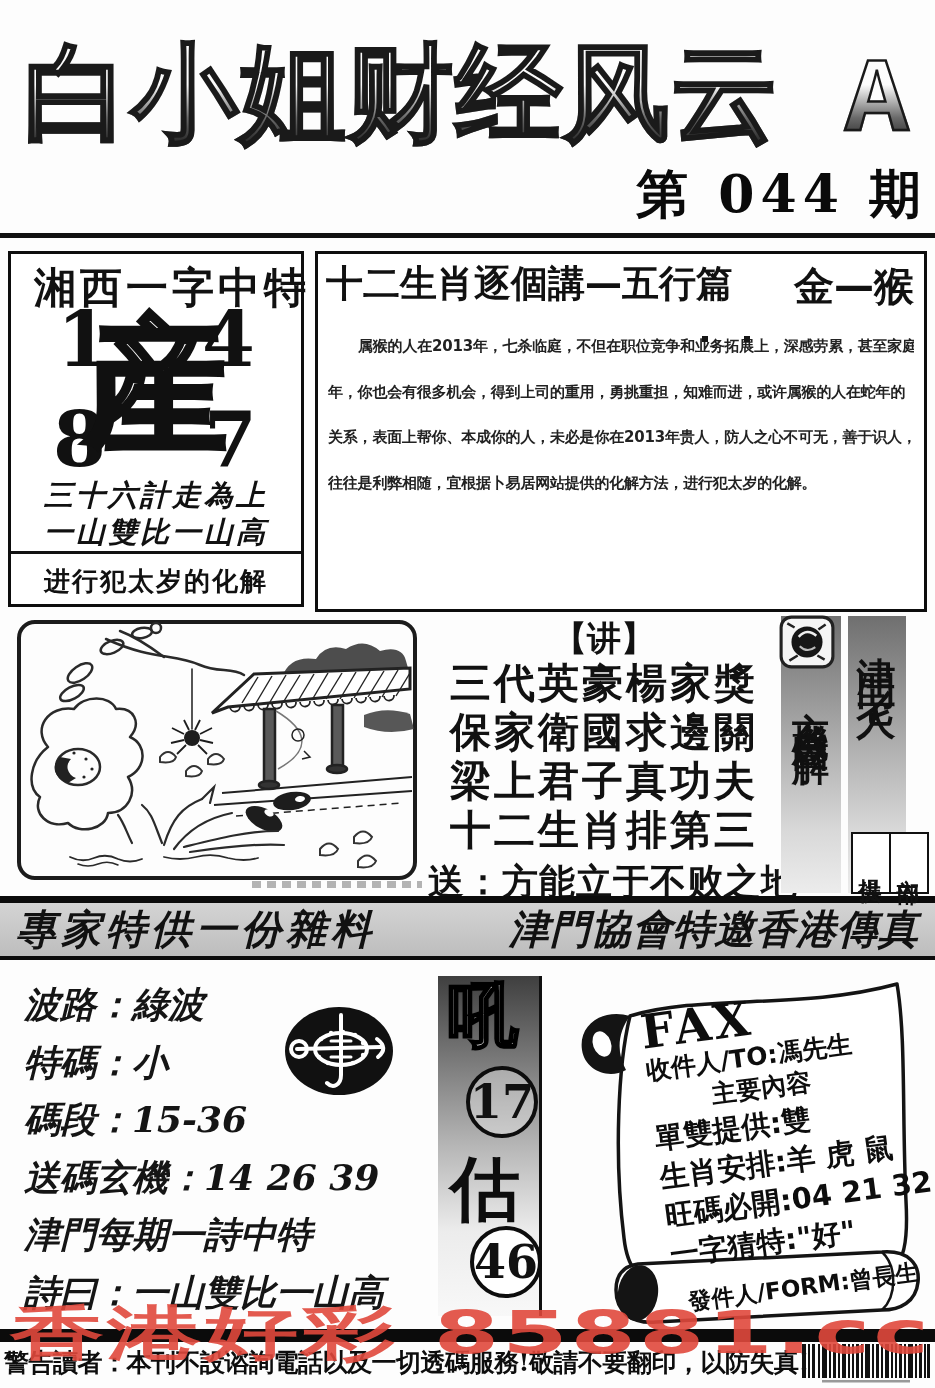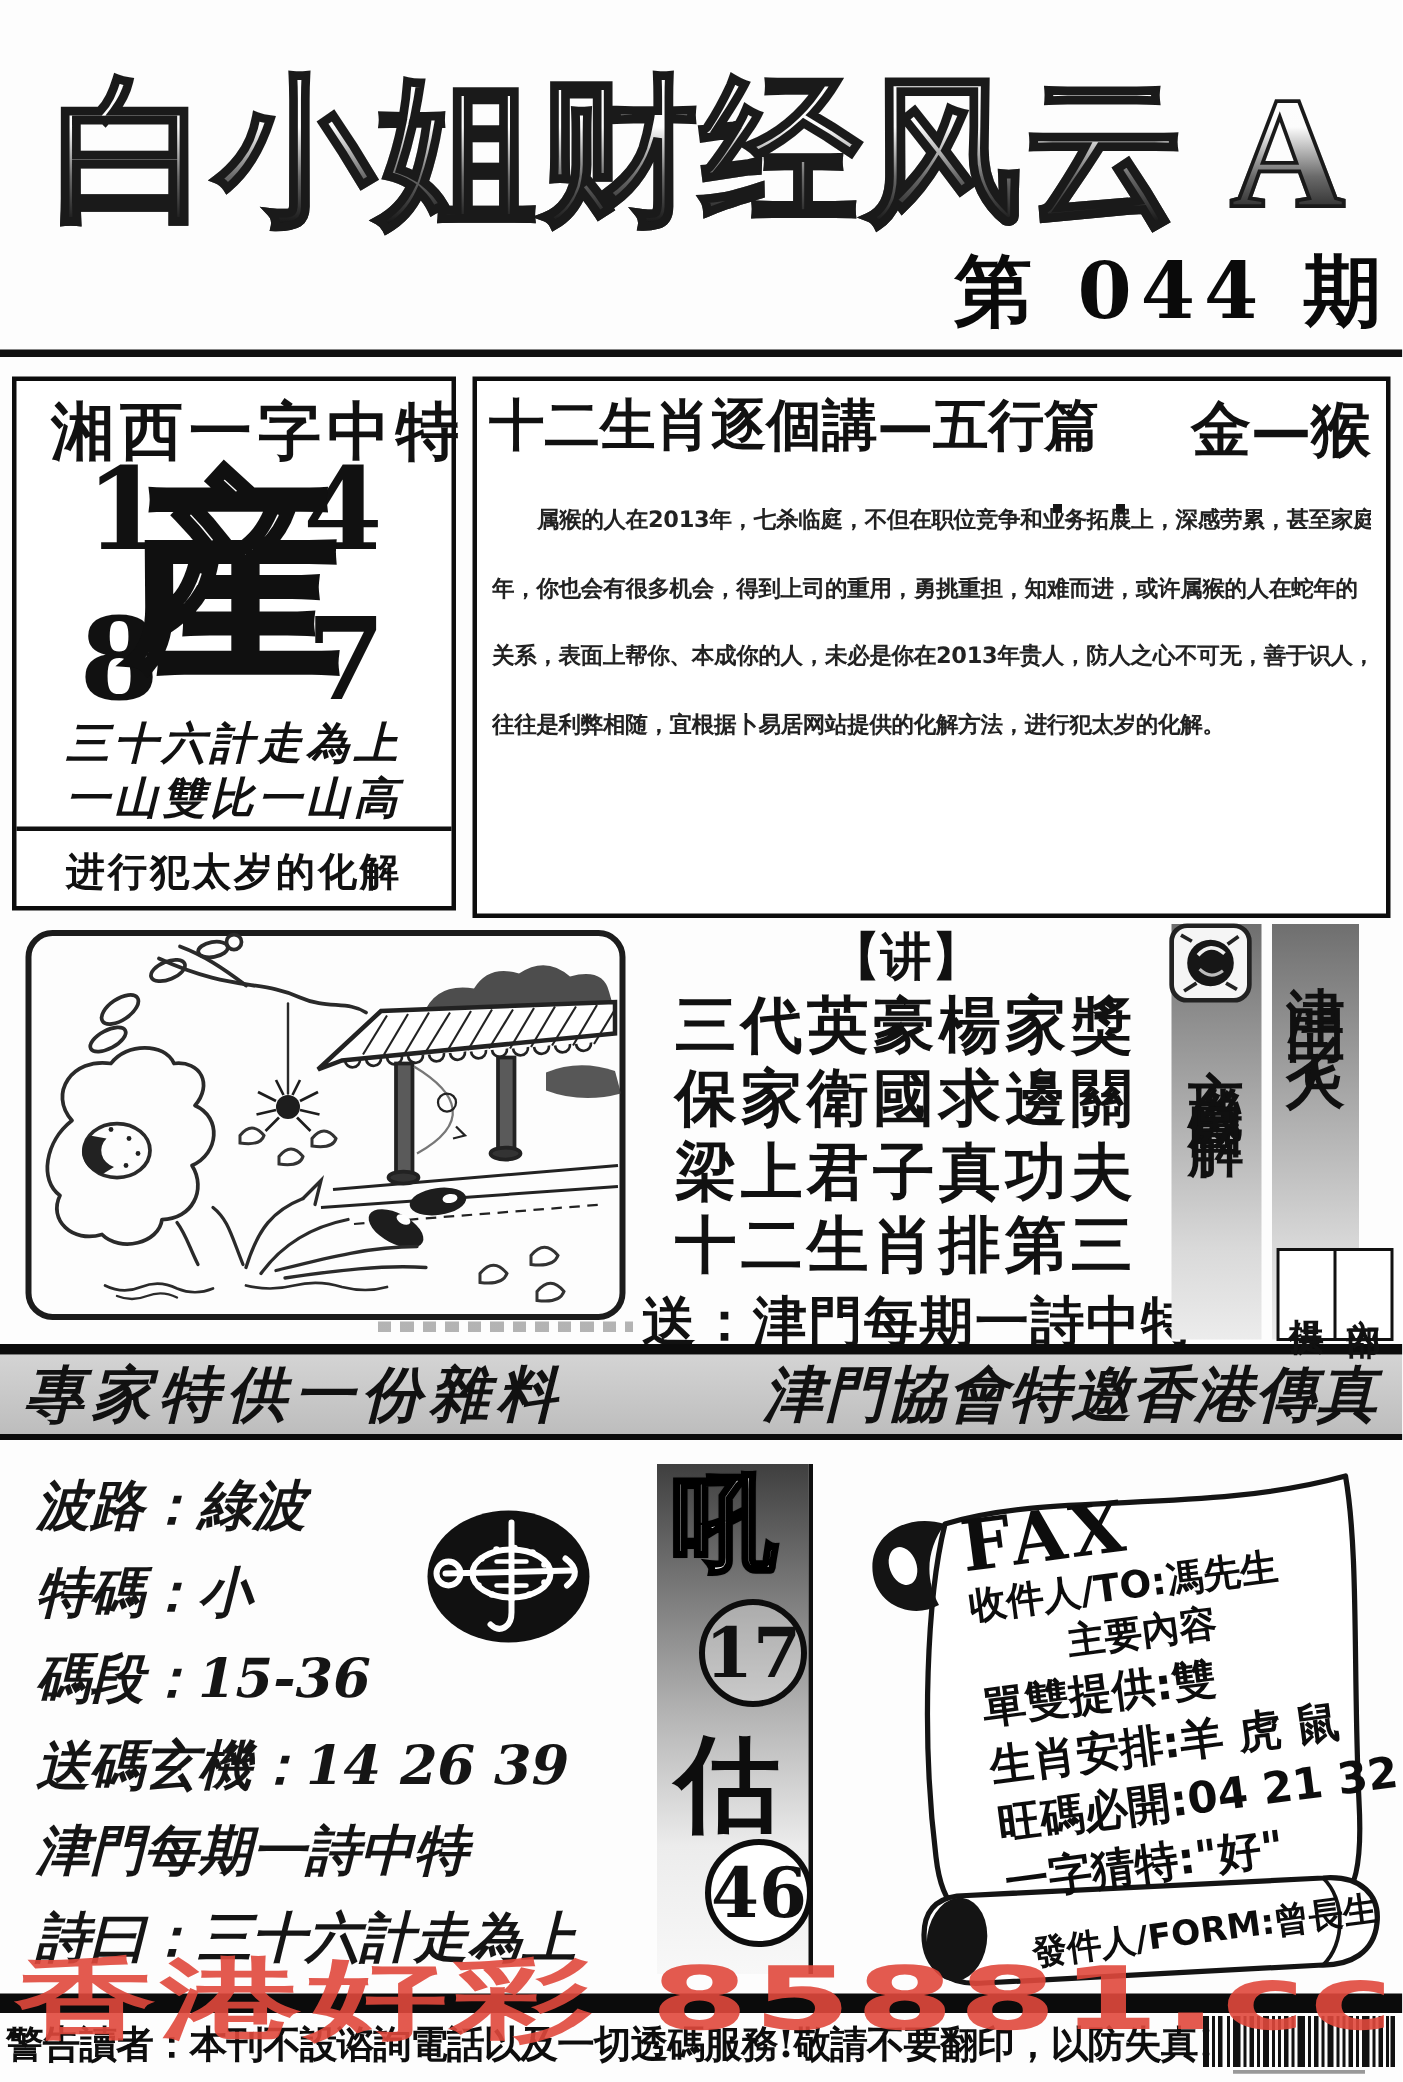--- a/index.html
+++ b/index.html
@@ -7,21 +7,21 @@
   #page {
     position:relative; width:935px; height:1388px; margin:0 auto;
     background:#fdfdfd; overflow:hidden; color:#111;
     font-family:"DejaVu Sans","Liberation Sans",sans-serif;
   }
   .abs { position:absolute; }
 
   
   .masthead {
     left:12px; top:22px; width:910px; height:165px;
-    text-align:center; font-family:Liberation Serif, serif;
+    text-align:center; font-family:Liberation Mono, monospace;
     font-weight:900; font-size:106px; line-height:160px; letter-spacing:2px;
     color:#161616; white-space:nowrap;
   }
   @supports ((-webkit-background-clip:text)) {
     .masthead {
       background:linear-gradient(180deg,#ffffff 0%,#fcfcfc 38%,#6a6a6a 58%,#000 82%);
       -webkit-background-clip:text; background-clip:text; color:transparent;
       -webkit-text-stroke:2.5px #1a1a1a;
     }
   }
@@ -296,21 +296,21 @@
     </svg>
   </div>
   <div class="abs smudge"></div>
 
   <div class="abs speak">
     <div class="speak-h">【讲】</div>
     <div class="poem-line">三代英豪楊家獎</div>
     <div class="poem-line">保家衛國求邊關</div>
     <div class="poem-line">梁上君子真功夫</div>
     <div class="poem-line">十二生肖排第三</div>
-    <div class="send-line">送：津門每期一詩中特</div>
+    <div class="send-line">送：方能立于不败之地</div>
   </div>
 
   <div class="abs strip strip-m">
     <svg class="strip-icon" viewBox="0 0 56 54">
       <rect x="3" y="3" width="50" height="48" rx="10" fill="#f5f5f5" stroke="#222" stroke-width="3"></rect>
       <circle cx="28" cy="27" r="15" fill="#161616"></circle>
       <path d="M20,22 q8,-9 17,-1" stroke="#eee" stroke-width="2.4" fill="none"></path>
       <path d="M21,31 q7,7 15,1" stroke="#bbb" stroke-width="2" fill="none"></path>
       <path d="M9,9 l7,4 M46,10 l-7,5 M11,45 l8,-5 M45,44 l-7,-4" stroke="#222" stroke-width="2.4"></path>
     </svg>
@@ -328,21 +328,21 @@
     <span class="banner-txt banner-left">專家特供一份雜料</span>
     <span class="banner-txt banner-right">津門協會特邀香港傳真</span>
   </div>
 
   <div class="abs tips">
     <div class="tip">波路：綠波</div>
     <div class="tip">特碼：小</div>
     <div class="tip">碼段：15-36</div>
     <div class="tip">送碼玄機：14 26 39</div>
     <div class="tip">津門每期一詩中特</div>
-    <div class="tip">詩曰：三十六計走為上</div>
+    <div class="tip">詩曰：一山雙比一山高</div>
   </div>
 
   <div class="abs seal">
     <svg width="112" height="96" viewBox="0 0 112 96">
       <ellipse cx="56" cy="48" rx="54" ry="44" fill="#111"></ellipse>
       <g stroke="#fff" stroke-width="4" fill="none" stroke-linecap="round">
         <ellipse cx="58" cy="46" rx="26" ry="16"></ellipse>
         <path d="M58,12 L58,72 C 58,82 50,86 44,80"></path>
         <path d="M14,46 L98,44"></path>
         <circle cx="16" cy="46" r="8"></circle>

